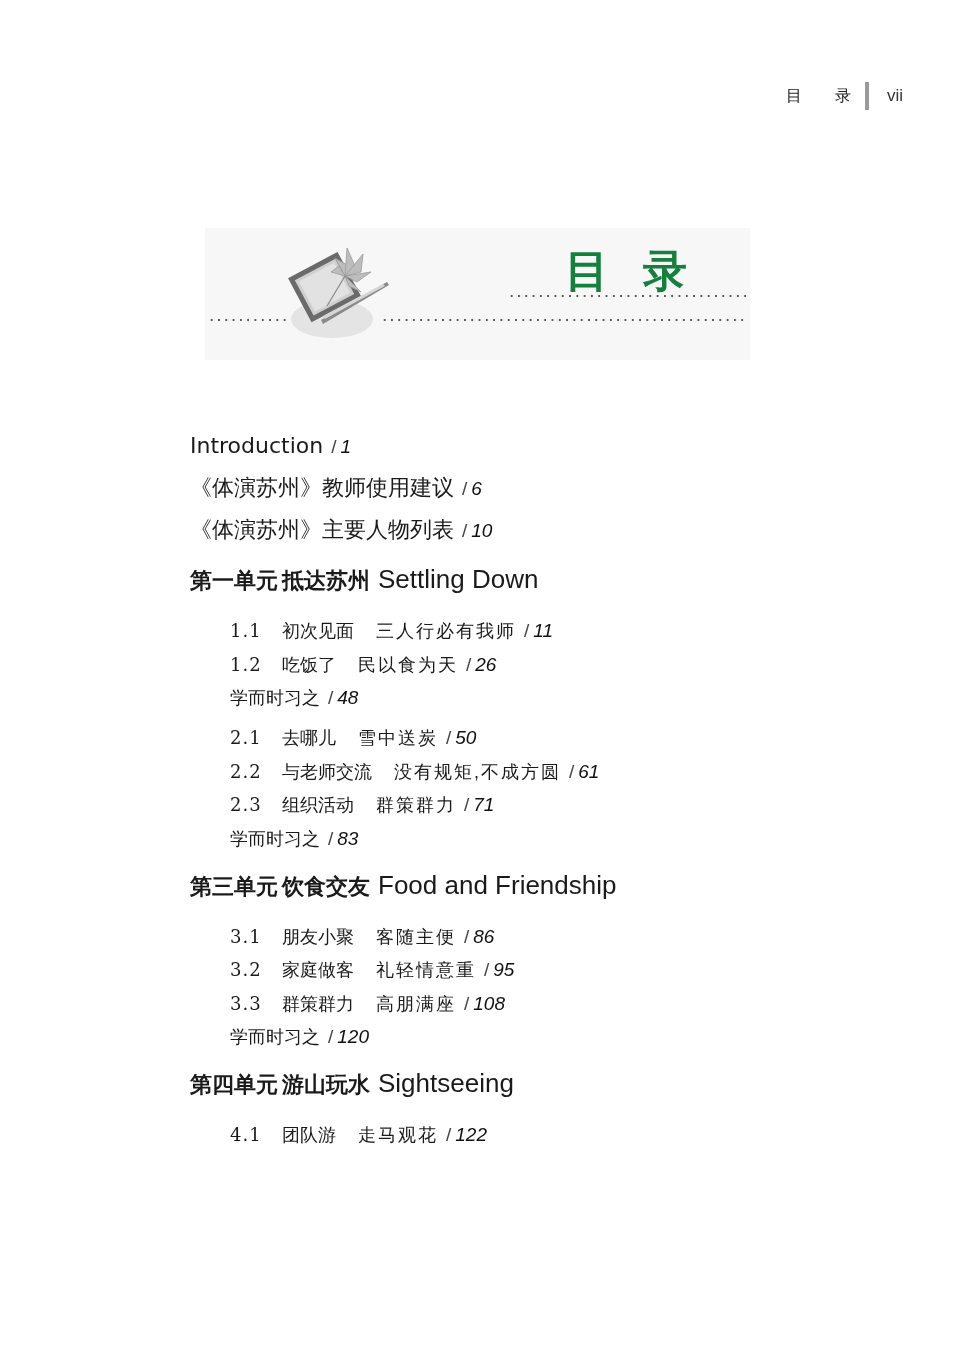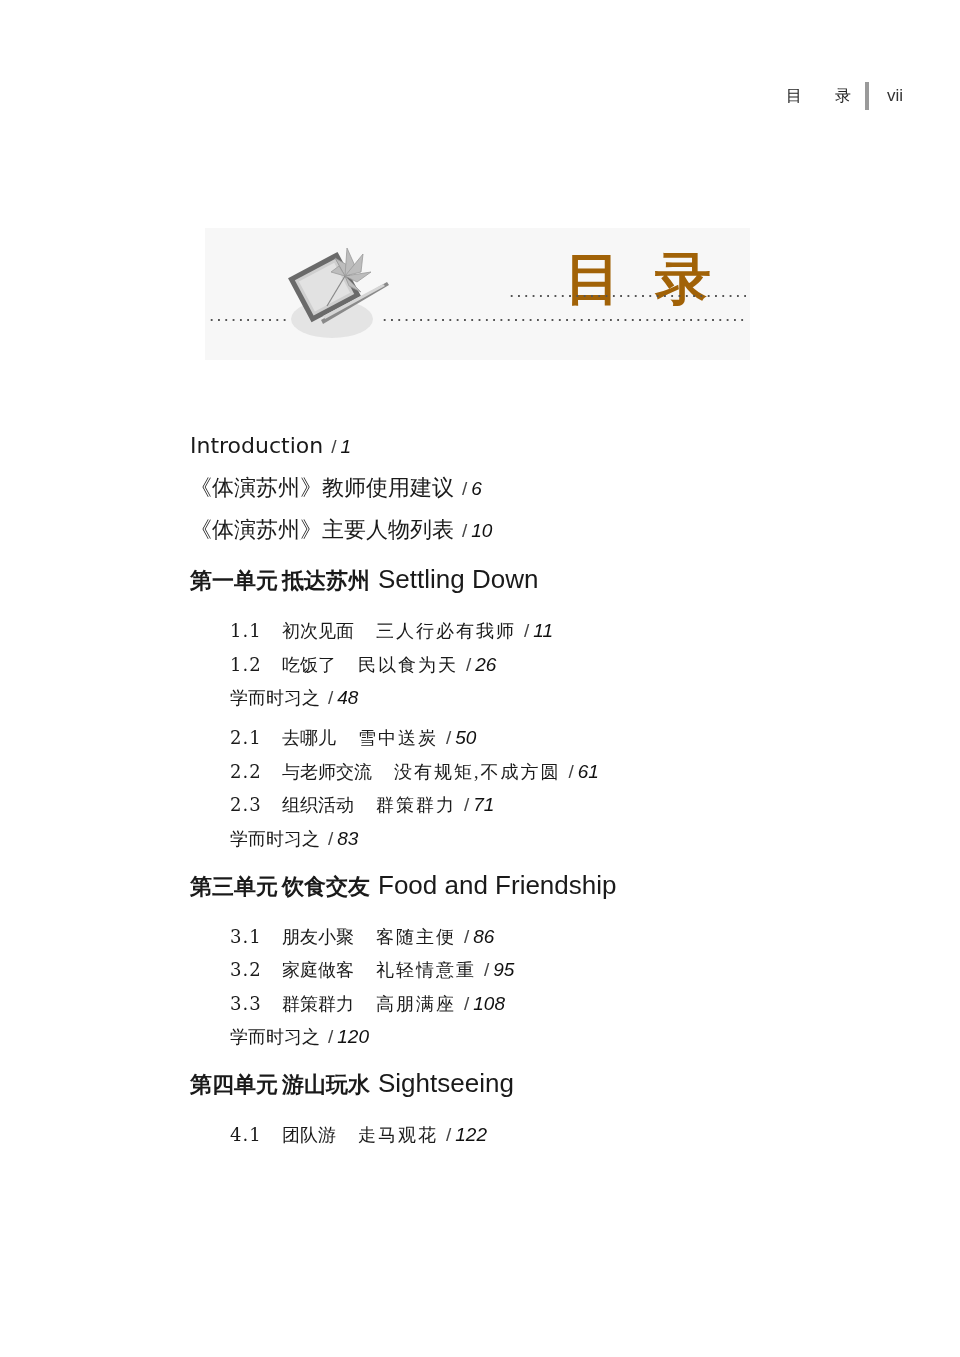--- a/index.html
+++ b/index.html
@@ -19,21 +19,21 @@
       position: absolute; left: 205px; top: 228px; width: 545px; height: 132px;
       background: #f7f7f7;
     }
     .banner .ellipse {
       position: absolute; left: 86px; top: 72px; width: 82px; height: 38px; border-radius: 50%;
       background: #e4e4e4;
     }
     .banner .book { position: absolute; left: 78px; top: 8px; width: 110px; height: 90px; }
     .banner .title {
       position: absolute; left: 360px; top: 14px; font-family: "DejaVu Serif", serif;
-      font-size: 56px; font-weight: bold; letter-spacing: 34px; color: #a16207;
+      font-size: 44px; font-weight: bold; letter-spacing: 34px; color: #15803d;
     }
     .dots {
       position: absolute; height: 4px;
       background-image: radial-gradient(circle, #555 1.1px, transparent 1.4px);
       background-size: 7.3px 4px; background-repeat: repeat-x;
     }
     .dots.d1 { left: 303px; top: 66px; width: 238px; }
     .dots.d2 { left: 3px; top: 90px; width: 78px; }
     .dots.d3 { left: 176px; top: 90px; width: 366px; }
 
@@ -45,21 +45,21 @@
 
     .unit { margin-top: 0; }
     .unit-head { font-size: 22px; height: 58px; line-height: 50px; white-space: nowrap; }
     .unit-head .num, .unit-head .zh { font-weight: bold; font-family: "DejaVu Sans", sans-serif; text-align: right; }
     .unit-head .zh { margin-left: 4px; }
     .unit-head .en { font-family: "Liberation Sans", sans-serif; font-size: 26px; margin-left: 8px; color: #1a1a1a; }
     .lessons { padding-left: 40px; padding-top: 4px; }
     .lesson { font-size: 18px; height: 33.5px; line-height: 30px; white-space: nowrap; }
     .lesson .ln { font-family: "DejaVu Serif", serif; display: inline-block; width: 52px; letter-spacing: 1px; }
     .lesson .title { font-family: "DejaVu Sans", sans-serif; }
-    .lesson .proverb { font-family: Liberation Serif, serif; margin-left: 22px; letter-spacing: 2px; }
+    .lesson .proverb { font-family: Liberation Sans, sans-serif; margin-left: 22px; letter-spacing: 2px; }
     .review { font-size: 18px; height: 36px; line-height: 30px; font-family: "DejaVu Sans", sans-serif; }
   </style>
 </head>
 <body>
 
 <div class="running-head">
   <span class="rh-title">目 录</span>
   <span class="rh-bar"></span>
   <span class="rh-page">vii</span>
 </div>

